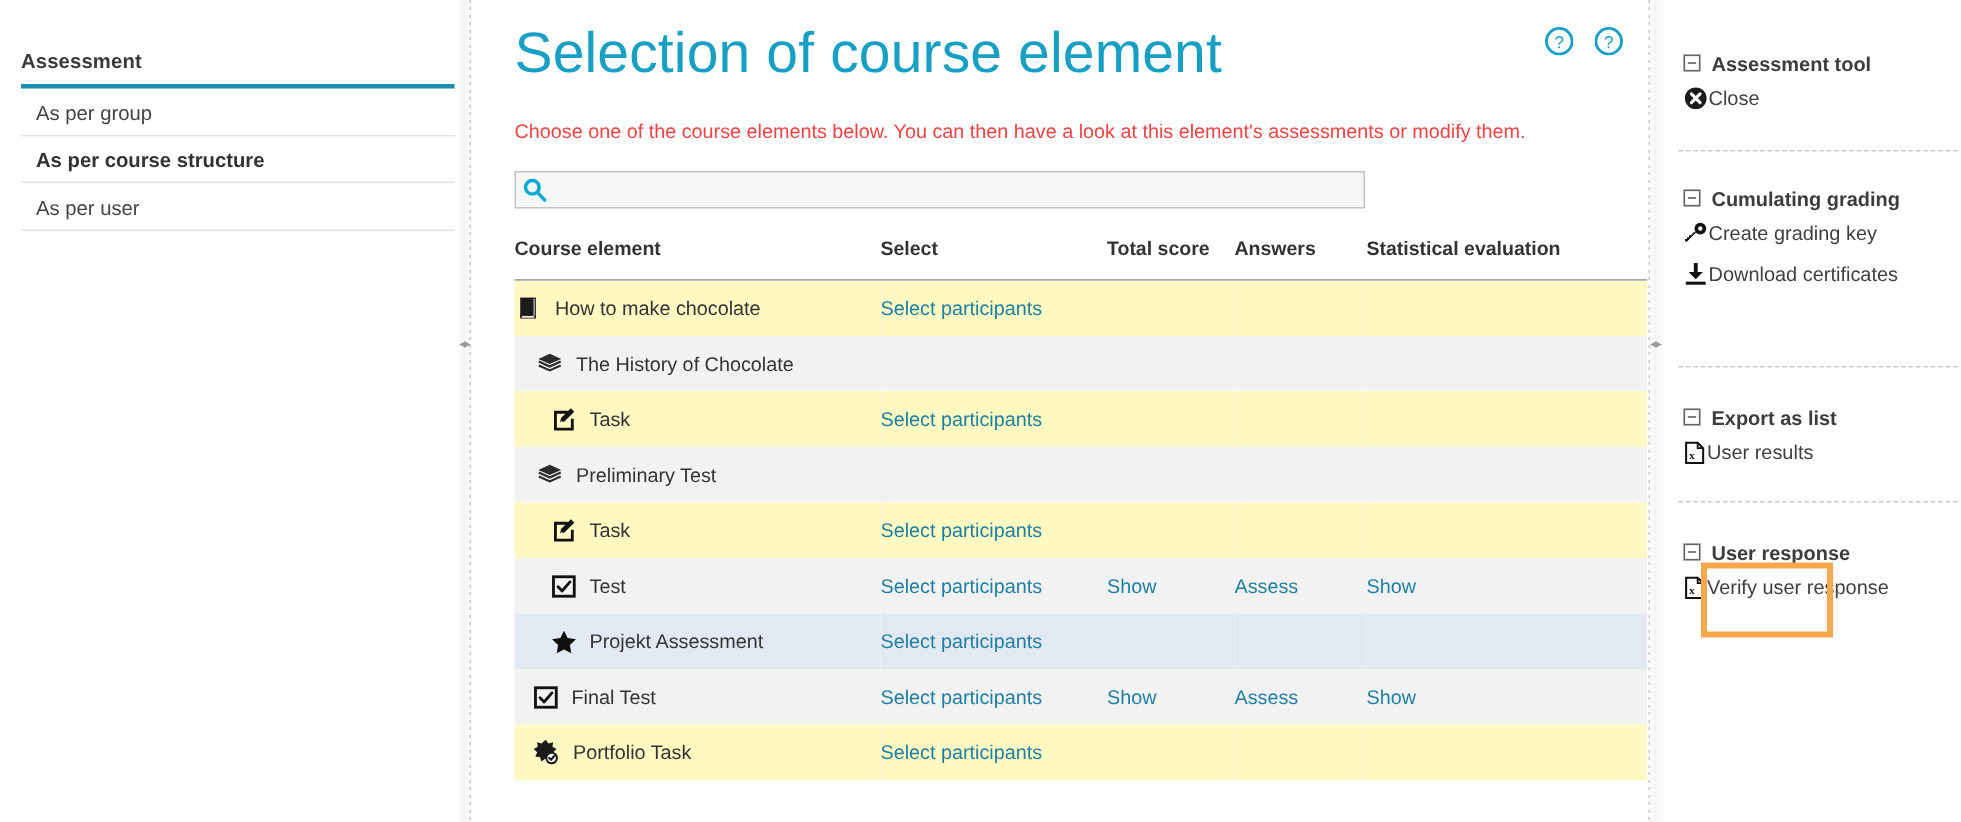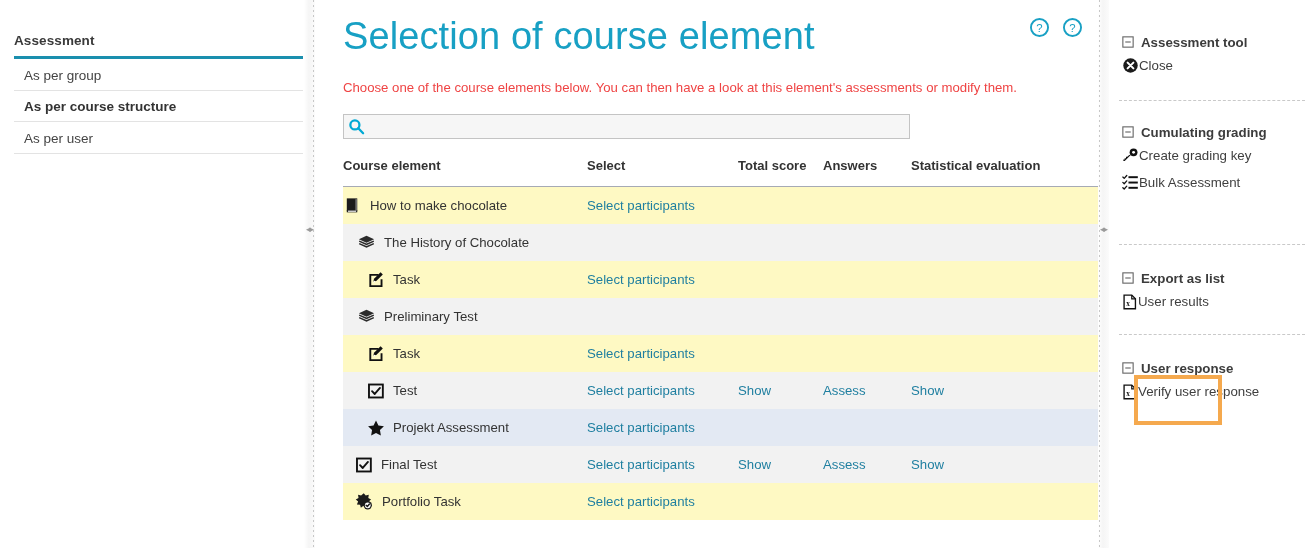--- a/index.html
+++ b/index.html
@@ -502,23 +502,23 @@
           <span>Cumulating grading</span>
         </div>
         <div class="rp-item">
           <svg width="17" height="17">
             <use href="#ic-key"></use>
           </svg>
           <span class="lbl">Create grading key</span>
         </div>
         <div class="rp-item">
           <svg width="17" height="17">
-            <use href="#ic-checklist"></use>
-          </svg>
-          <span class="lbl">Bulk Assessment</span>
+            <use href="#ic-download"></use>
+          </svg>
+          <span class="lbl">Download certificates</span>
         </div>
       </div>
       <div class="rp-group" style="top: 268px;">
         <div class="rp-head">
           <svg width="12" height="12">
             <use href="#ic-collapse-box"></use>
           </svg>
           <span>Export as list</span>
         </div>
         <div class="rp-item">

